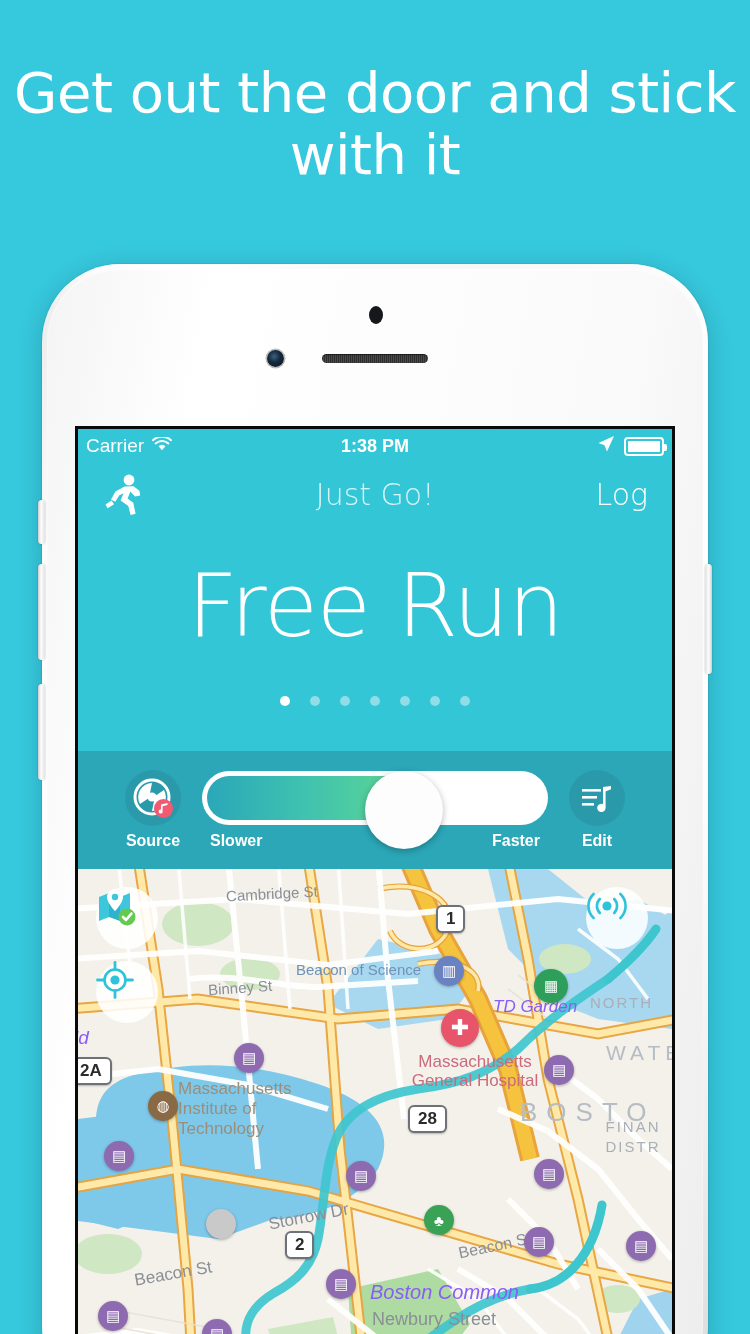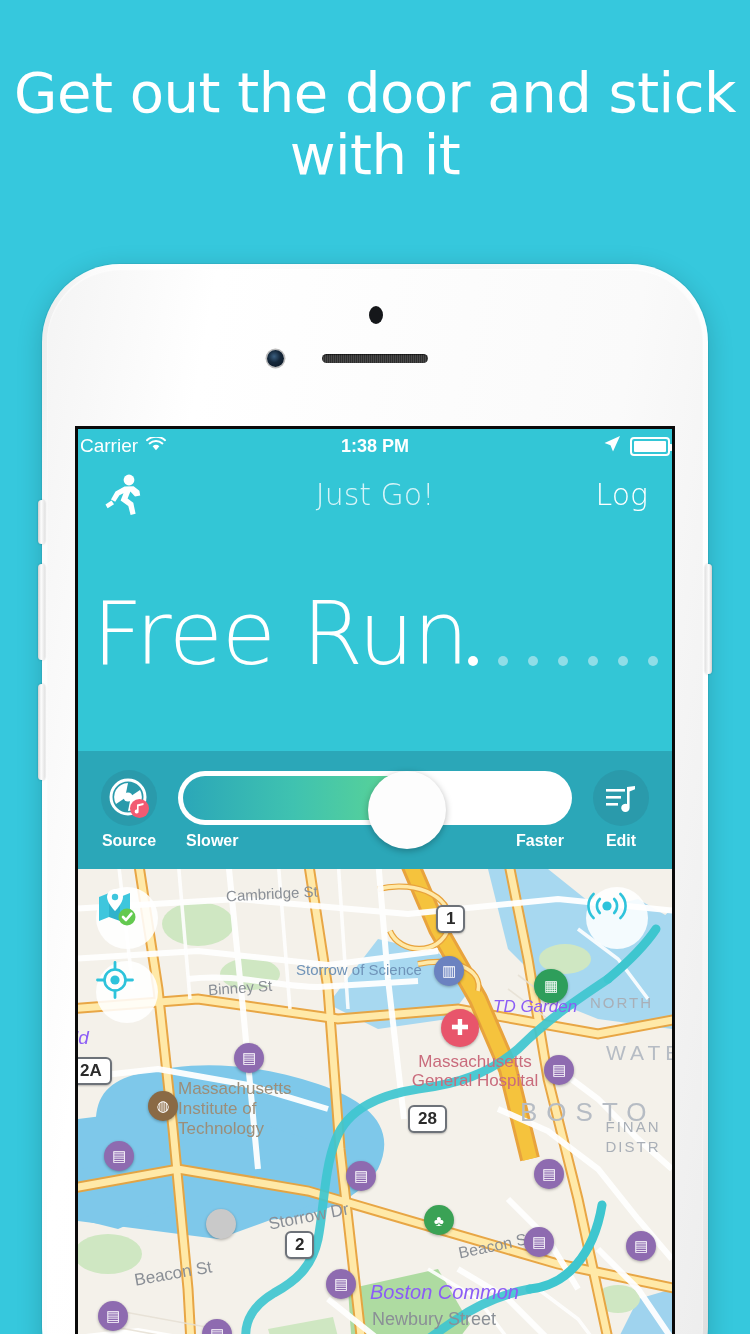--- a/index.html
+++ b/index.html
@@ -88,21 +88,21 @@
     position:absolute; left:3px; top:3px;
     width:594px; height:1104px;
     background:#33c6d6;
     overflow:hidden;
   }
 
   
   .statusbar{
     position:relative; height:34px;
     display:flex; align-items:center;
-    padding:0 2px;
+    padding:0 8px;
     color:#ffffff;
     font-size:19px;
     font-family:"Liberation Sans", sans-serif;
   }
   .sb-left{ display:flex; align-items:center; gap:8px; flex:0 0 auto; }
   .sb-center{ position:absolute; left:0; right:0; text-align:center; font-weight:bold; font-size:18px; pointer-events:none;}
   .sb-right{ margin-left:auto; display:flex; align-items:center; gap:9px; }
   .battery{
     width:40px; height:19px; border:2px solid #fff; border-radius:4px;
     position:relative; display:inline-block;
@@ -125,39 +125,39 @@
     pointer-events:none;
   }
   .nav-log{
     margin-left:auto; color:#ffffff; font-size:30px; font-weight:300;
     font-family:"DejaVu Sans", sans-serif; position:relative; z-index:2;
   }
   .runner-icon{ width:42px; height:44px; position:relative; z-index:2; }
 
   
   .hero{
-    height:226px; display:flex; 
+    height:226px; display:flex; flex-direction:column;
     align-items:center; justify-content:center;
   }
   .hero-title{
     color:#ffffff; font-size:88px; font-weight:300; line-height:1;
     font-family:"DejaVu Sans", sans-serif; letter-spacing:-1px;
     margin-top:-8px;
   }
   .pager{ display:flex; gap:20px; margin-top:46px; }
   .pager span{
     width:10px; height:10px; border-radius:50%;
     background:#8fdde7;
   }
   .pager span.active{ background:#ffffff; }
 
   
   .controlbar{
     height:118px; background:#2ba7b8;
-    display:flex; align-items:center; padding:0 8px;
+    display:flex; align-items:center; padding:0 32px;
     position:relative;
   }
   .side-ctl{
     width:86px; display:flex; flex-direction:column; align-items:center;
     gap:6px; flex:0 0 auto;
   }
   .ctl-circle{
     width:56px; height:56px; border-radius:50%;
     background:#2a9aab; display:flex; align-items:center; justify-content:center;
     position:relative;
@@ -430,21 +430,21 @@
         <path d="M530 110 C500 130 470 150 440 180 C410 205 380 215 340 220 C300 226 270 240 258 270
                  C246 300 246 340 240 370 C234 398 218 412 196 424 C176 436 166 452 168 470
                  C170 492 190 506 215 512 C245 520 280 514 305 500 C330 486 352 468 376 452
                  C402 434 430 424 452 420" stroke="#3ec6cf" stroke-width="9" fill="none" stroke-linecap="round" stroke-linejoin="round" opacity="0.92"></path>
         <path d="M452 420 C470 418 486 410 498 396 C512 380 520 360 524 336" stroke="#3ec6cf" stroke-width="9" fill="none" stroke-linecap="round"></path>
         <path d="M530 110 C548 95 566 78 578 60" stroke="#3ec6cf" stroke-width="9" fill="none" stroke-linecap="round"></path>
       </svg>
 
       <div class="map-label" style="left:148px; top:16px; transform:rotate(-3deg);">Cambridge St</div>
       <div class="map-label" style="left:130px; top:110px; transform:rotate(-4deg);">Binney St</div>
-      <div class="map-label lbl-water" style="left:218px; top:92px;">Storrow of Science</div>
+      <div class="map-label lbl-water" style="left:218px; top:92px;">Beacon of Science</div>
       <div class="map-label lbl-park" style="left:415px; top:128px; font-size:17px;">TD Garden</div>
       <div class="map-label lbl-hosp" style="left:332px; top:183px; width:130px; text-align:center; white-space:normal; line-height:19px; font-size:17px;">Massachusetts General Hospital</div>
       <div class="map-label lbl-school" style="left:100px; top:210px; width:120px; white-space:normal; line-height:20px; font-size:17px; color:#9b8e7a;">Massachusetts Institute of Technology</div>
       <div class="map-label lbl-dist" style="left:512px; top:125px;">NORTH</div>
       <div class="map-label lbl-big" style="left:528px; top:172px; font-size:21px;">WATE</div>
       <div class="map-label lbl-big" style="left:442px; top:228px; font-size:26px; letter-spacing:9px;">BOSTO</div>
       <div class="map-label lbl-dist" style="left:520px; top:248px; width:70px; white-space:normal; line-height:20px; text-align:center;">FINAN DISTR</div>
       <div class="map-label" style="left:190px; top:338px; transform:rotate(-11deg); font-size:17px;">Storrow Dr</div>
       <div class="map-label" style="left:56px; top:395px; transform:rotate(-10deg); font-size:17px;">Beacon St</div>
       <div class="map-label" style="left:380px; top:368px; transform:rotate(-12deg); font-size:16px;">Beacon St</div>

